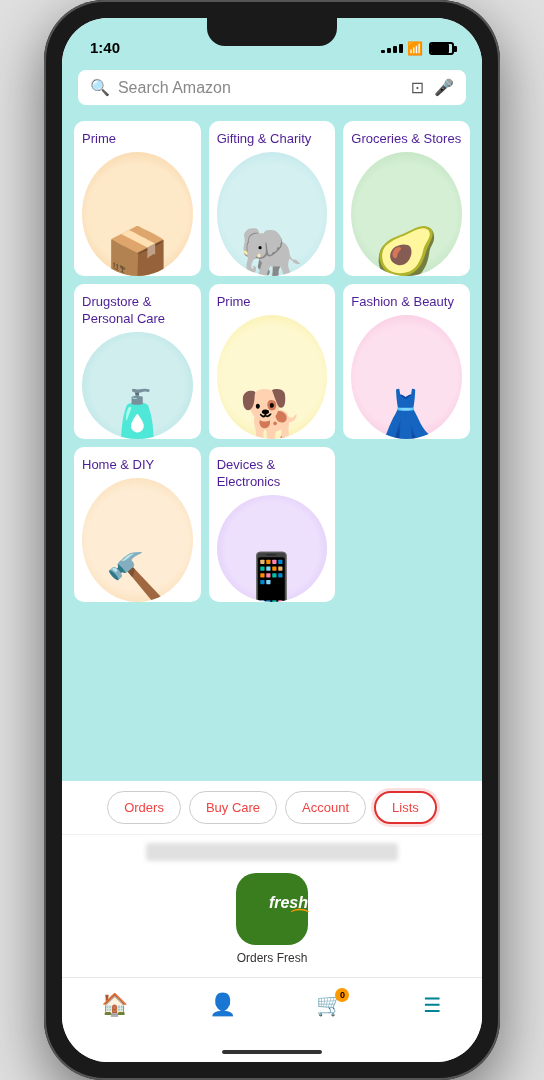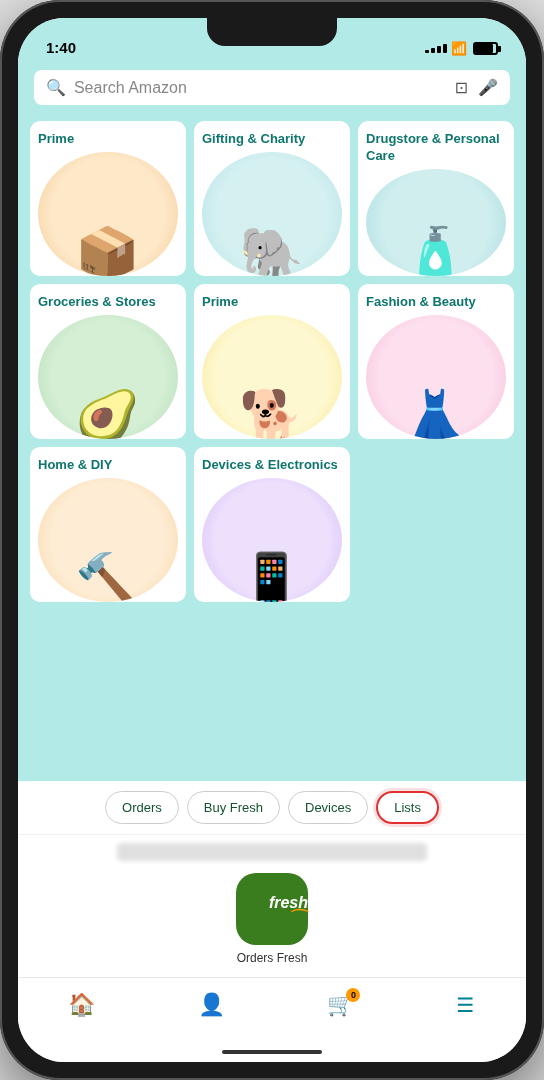--- a/index.html
+++ b/index.html
@@ -5,21 +5,21 @@
     * { margin: 0; padding: 0; box-sizing: border-box; }
     body {
       background: #e0e0e0;
       display: flex;
       justify-content: center;
       align-items: center;
       min-height: 100vh;
       font-family: -apple-system, BlinkMacSystemFont, 'Helvetica Neue', Arial, sans-serif;
     }
     .phone-frame {
-      width: 544px;
+      width: 456px;
       height: 1080px;
       background: #1a1a1a;
       border-radius: 60px;
       position: relative;
       box-shadow: 0 20px 60px rgba(0,0,0,0.5), inset 0 0 0 2px #555;
       overflow: hidden;
     }
     .phone-screen {
       position: absolute;
       top: 18px;
@@ -151,22 +151,22 @@
       background: #fff;
       border-radius: 10px;
       padding: 10px 8px 0 8px;
       display: flex;
       flex-direction: column;
       overflow: hidden;
       min-height: 155px;
     }
     .category-label {
       font-size: 13px;
-      font-weight: 700;
-      color: #0f766e;
+      font-weight: 400;
+      color: #4c1d95;
       line-height: 1.3;
       margin-bottom: 4px;
     }
     .category-image-area {
       flex: 1;
       border-radius: 50%;
       display: flex;
       align-items: flex-end;
       justify-content: center;
       overflow: hidden;
@@ -197,21 +197,21 @@
       gap: 8px;
       justify-content: center;
       flex-shrink: 0;
     }
     .quick-btn {
       border: 1.5px solid #ccc;
       border-radius: 20px;
       padding: 7px 16px;
       font-size: 13px;
       font-weight: 500;
-      color: #14532d;
+      color: #ef4444;
       background: #fff;
       cursor: pointer;
       white-space: nowrap;
     }
     .quick-btn.highlighted {
       border: 2.5px solid #e03030;
       box-shadow: 0 0 0 3px rgba(224,48,48,0.15);
     }
     
     .below-section {
@@ -372,34 +372,34 @@
 
         <div class="category-card">
           <span class="category-label">Gifting &amp; Charity</span>
           <div class="category-image-area bg-blue-light">
             <span class="cat-emoji">🐘</span>
           </div>
         </div>
 
 
         <div class="category-card">
+          <span class="category-label">Groceries &amp; Stores</span>
+          <div class="category-image-area bg-green-light">
+            <span class="cat-emoji">🥑</span>
+          </div>
+        </div>
+
+        <div class="category-card">
           <span class="category-label">Drugstore &amp; Personal Care</span>
           <div class="category-image-area bg-teal-light">
             <span class="cat-emoji">🧴</span>
           </div>
         </div>
 
         <div class="category-card">
-          <span class="category-label">Groceries &amp; Stores</span>
-          <div class="category-image-area bg-green-light">
-            <span class="cat-emoji">🥑</span>
-          </div>
-        </div>
-
-        <div class="category-card">
           <span class="category-label">Prime</span>
           <div class="category-image-area bg-yellow-light">
             <span class="cat-emoji">🐕</span>
           </div>
         </div>
 
         <div class="category-card">
           <span class="category-label">Fashion &amp; Beauty</span>
           <div class="category-image-area bg-pink-light">
             <span class="cat-emoji">👗</span>
@@ -418,22 +418,22 @@
           <div class="category-image-area bg-purple-light">
             <span class="cat-emoji">📱</span>
           </div>
         </div>
 
       </div>
     </div>
 
     <div class="quick-actions">
       <button class="quick-btn">Orders</button>
-      <button class="quick-btn">Buy Fresh</button>
-      <button class="quick-btn">Devices</button>
+      <button class="quick-btn">Buy Care</button>
+      <button class="quick-btn">Account</button>
       <button class="quick-btn highlighted">Lists</button>
     </div>
 
     <div class="below-section">
       <div class="blurred-text-bar"></div>
       <div class="fresh-section">
         <div class="fresh-logo">
           <span class="fresh-text">fresh</span>
           <span class="fresh-wave">⌒</span>
         </div>

